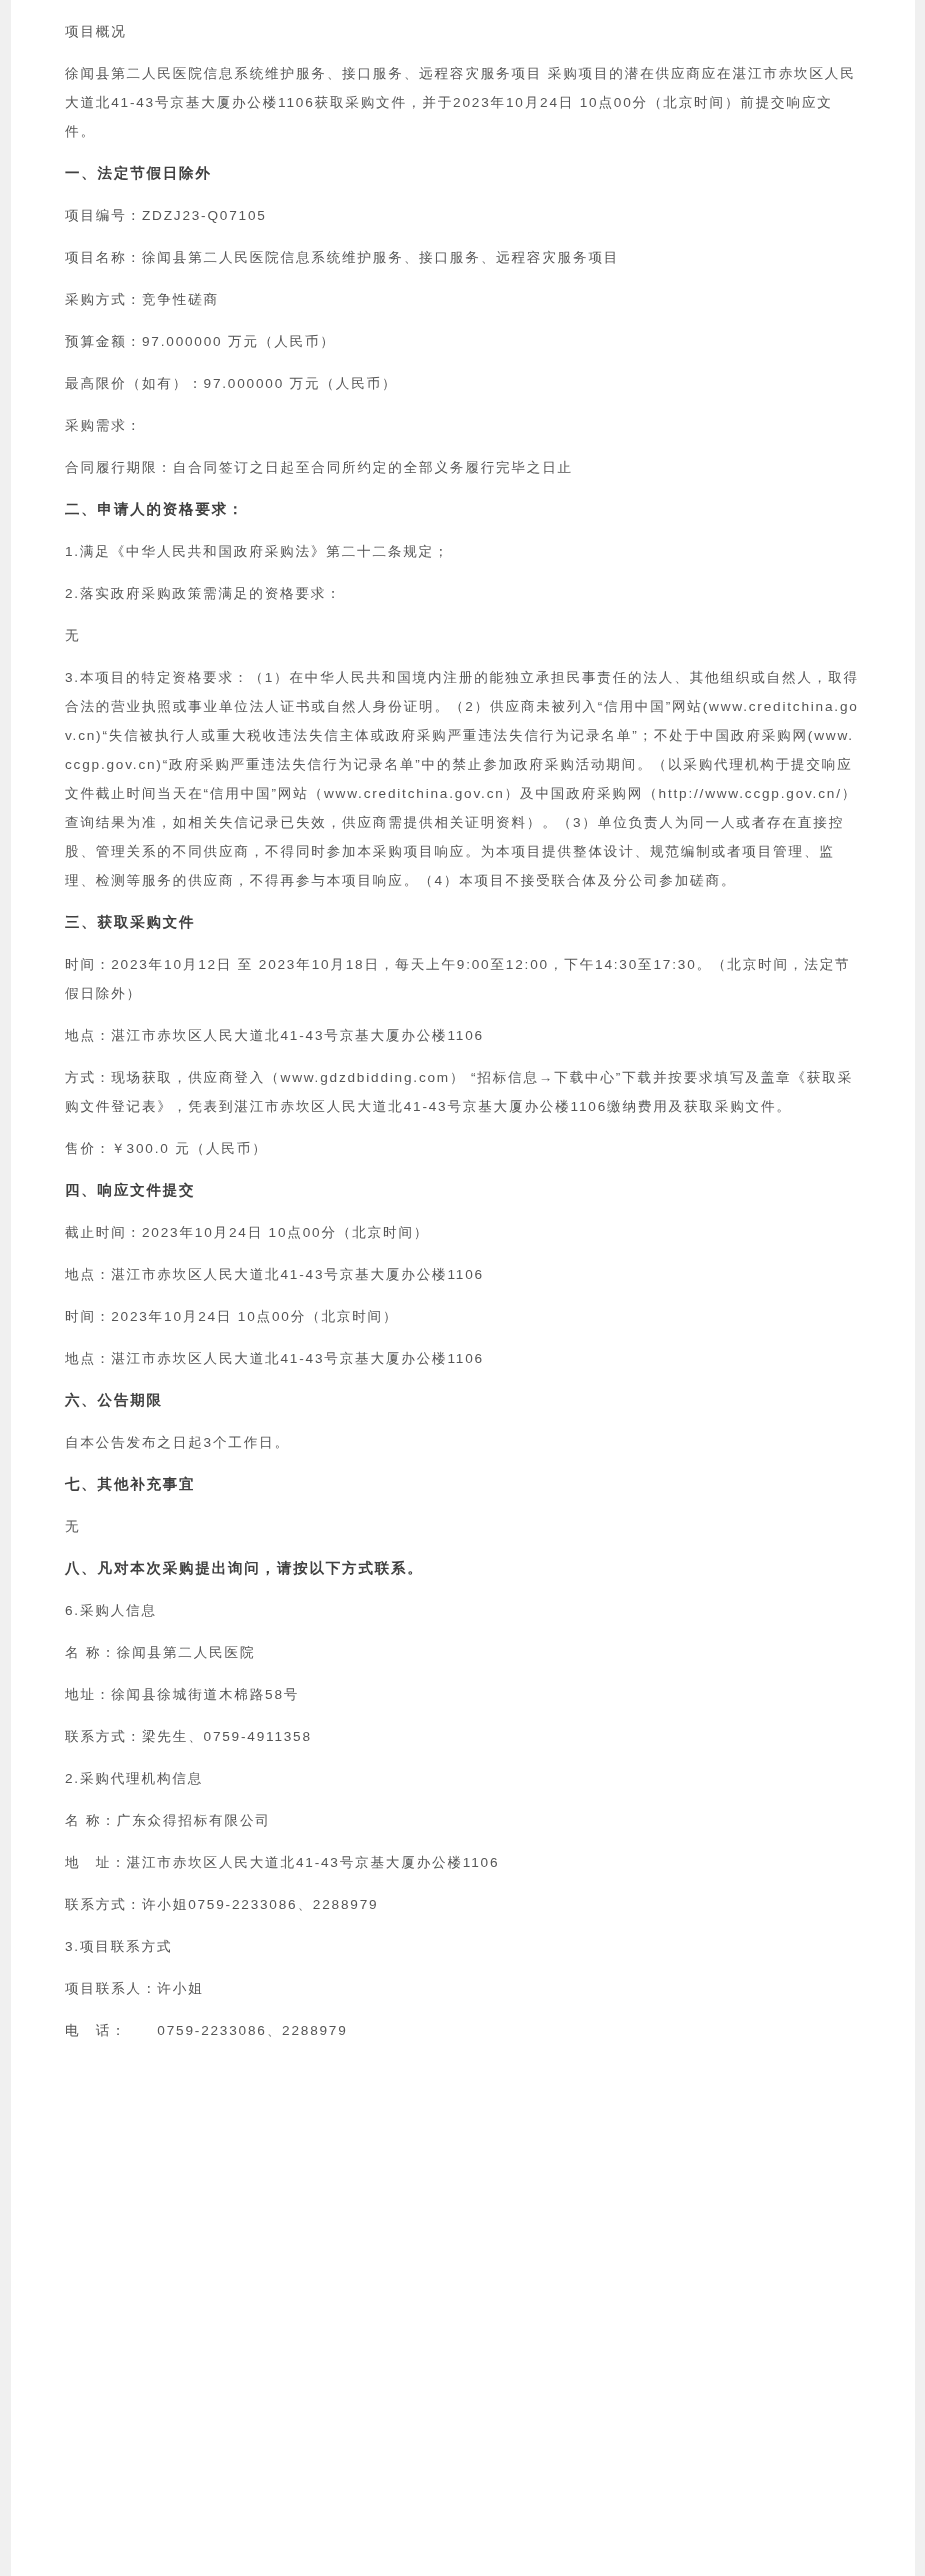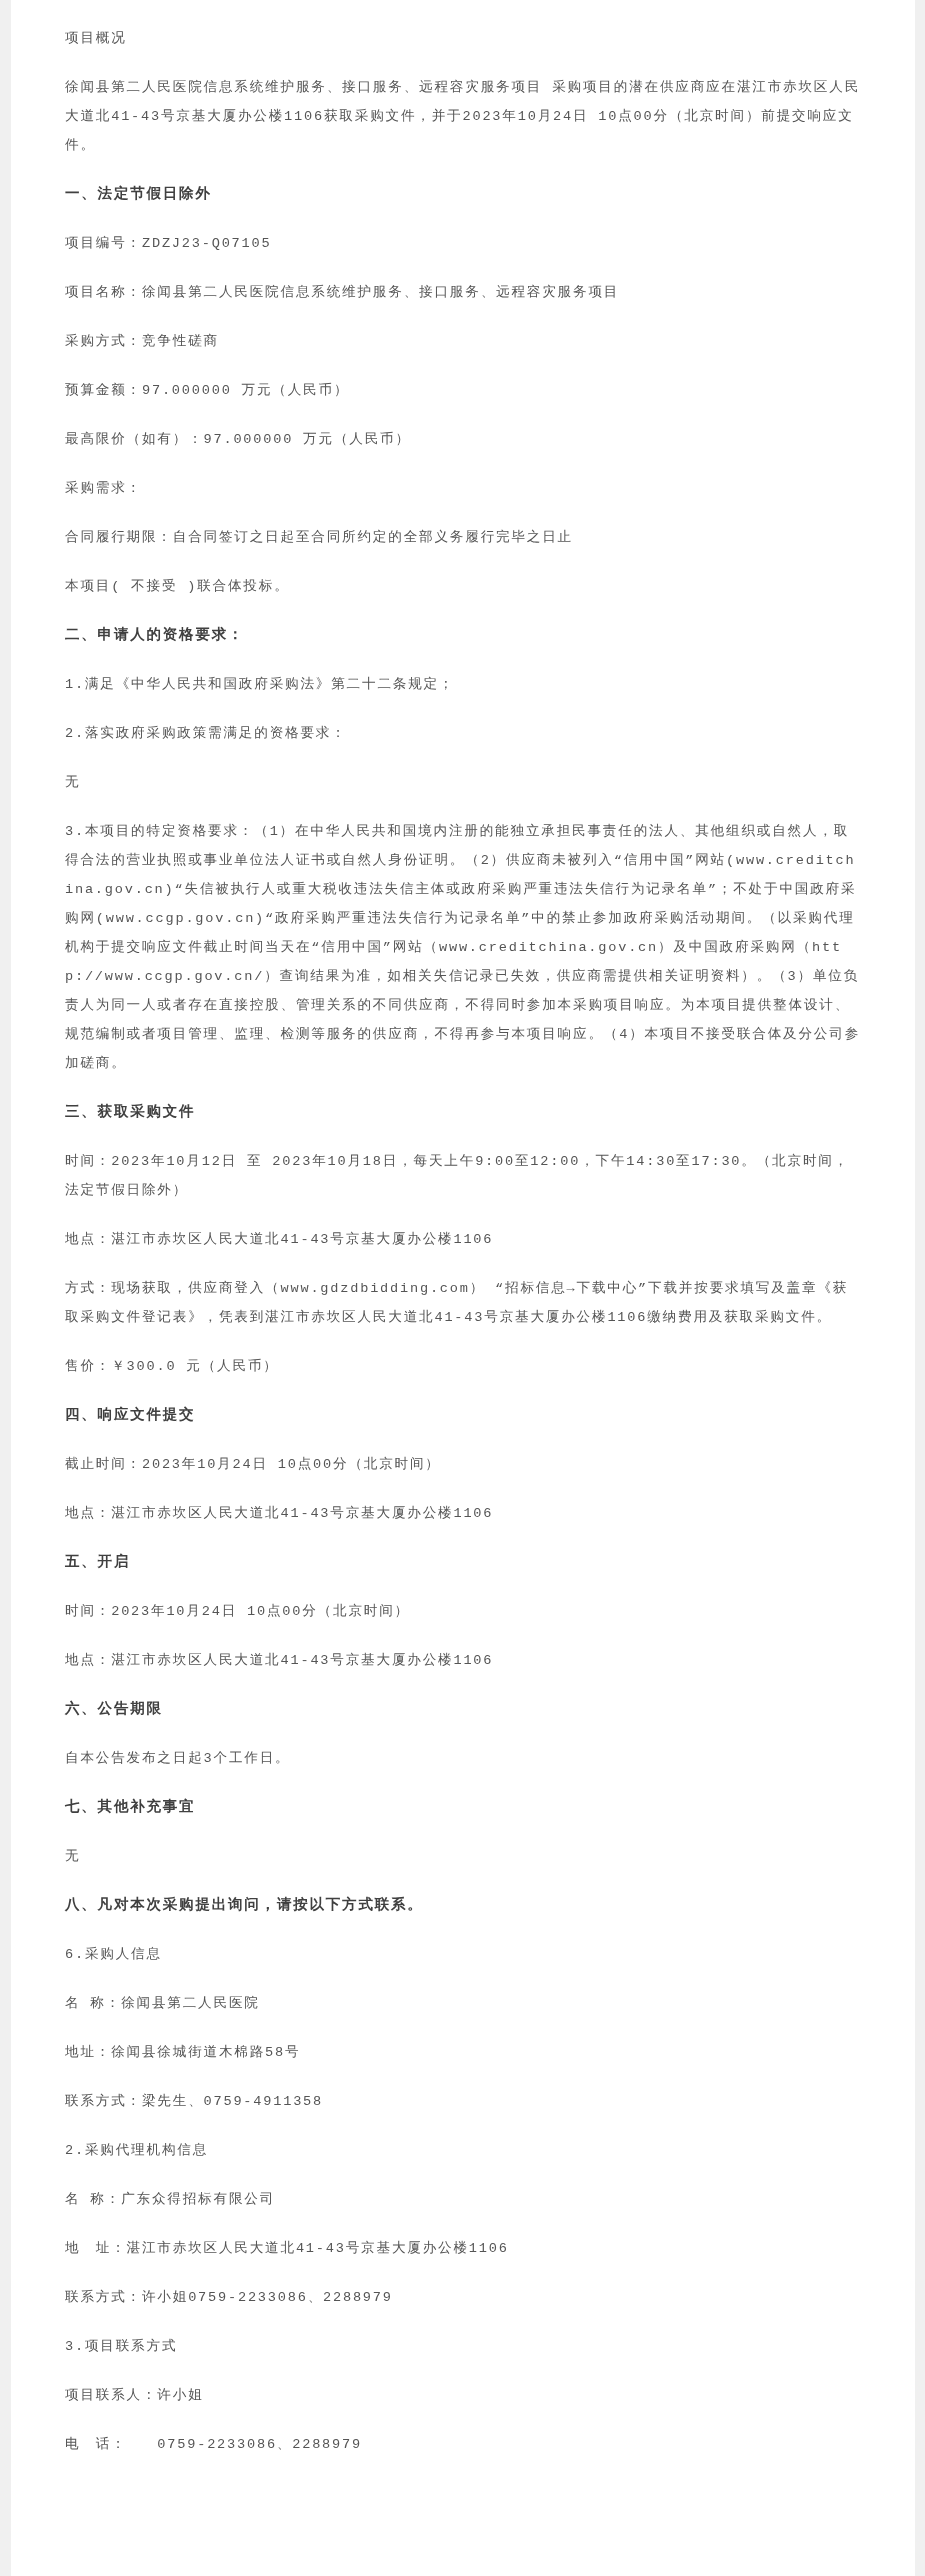--- a/index.html
+++ b/index.html
@@ -13,23 +13,22 @@
     background: #ffffff;
     min-height: 2576px;
     box-sizing: border-box;
     padding: 3.6px 54px 36px 54px;
   }
   .page p {
     font-size: 13.6px;
     line-height: 29px;
     letter-spacing: 1.8px;
     color: #555555;
-    margin: 20px 0;
+    margin: 13px 0;
     word-break: break-all;
-    font-family: Liberation Mono, monospace;
   }
   .page p.h {
     font-weight: bold;
     font-size: 14.5px;
     color: #404040;
   }
 </style>
 </head>
 <body>
 
@@ -39,39 +38,37 @@
   <p>徐闻县第二人民医院信息系统维护服务、接口服务、远程容灾服务项目 采购项目的潜在供应商应在湛江市赤坎区人民大道北41-43号京基大厦办公楼1106获取采购文件，并于2023年10月24日 10点00分（北京时间）前提交响应文件。</p>
 
   <p class="h">一、法定节假日除外</p>
   <p>项目编号：ZDZJ23-Q07105</p>
   <p>项目名称：徐闻县第二人民医院信息系统维护服务、接口服务、远程容灾服务项目</p>
   <p>采购方式：竞争性磋商</p>
   <p>预算金额：97.000000 万元（人民币）</p>
   <p>最高限价（如有）：97.000000 万元（人民币）</p>
   <p>采购需求：</p>
   <p>合同履行期限：自合同签订之日起至合同所约定的全部义务履行完毕之日止</p>
-  <p>本项目( 不接受 )联合体投标。</p>
 
   <p class="h">二、申请人的资格要求：</p>
   <p>1.满足《中华人民共和国政府采购法》第二十二条规定；</p>
   <p>2.落实政府采购政策需满足的资格要求：</p>
   <p>无</p>
   <p>3.本项目的特定资格要求：（1）在中华人民共和国境内注册的能独立承担民事责任的法人、其他组织或自然人，取得合法的营业执照或事业单位法人证书或自然人身份证明。（2）供应商未被列入“信用中国”网站(www.creditchina.gov.cn)“失信被执行人或重大税收违法失信主体或政府采购严重违法失信行为记录名单”；不处于中国政府采购网(www.ccgp.gov.cn)“政府采购严重违法失信行为记录名单”中的禁止参加政府采购活动期间。（以采购代理机构于提交响应文件截止时间当天在“信用中国”网站（www.creditchina.gov.cn）及中国政府采购网（http://www.ccgp.gov.cn/）查询结果为准，如相关失信记录已失效，供应商需提供相关证明资料）。（3）单位负责人为同一人或者存在直接控股、管理关系的不同供应商，不得同时参加本采购项目响应。为本项目提供整体设计、规范编制或者项目管理、监理、检测等服务的供应商，不得再参与本项目响应。（4）本项目不接受联合体及分公司参加磋商。</p>
 
   <p class="h">三、获取采购文件</p>
   <p>时间：2023年10月12日 至 2023年10月18日，每天上午9:00至12:00，下午14:30至17:30。（北京时间，法定节假日除外）</p>
   <p>地点：湛江市赤坎区人民大道北41-43号京基大厦办公楼1106</p>
   <p>方式：现场获取，供应商登入（www.gdzdbidding.com） “招标信息→下载中心”下载并按要求填写及盖章《获取采购文件登记表》，凭表到湛江市赤坎区人民大道北41-43号京基大厦办公楼1106缴纳费用及获取采购文件。</p>
   <p>售价：￥300.0 元（人民币）</p>
 
   <p class="h">四、响应文件提交</p>
   <p>截止时间：2023年10月24日 10点00分（北京时间）</p>
   <p>地点：湛江市赤坎区人民大道北41-43号京基大厦办公楼1106</p>
 
-  <p class="h">五、开启</p>
   <p>时间：2023年10月24日 10点00分（北京时间）</p>
   <p>地点：湛江市赤坎区人民大道北41-43号京基大厦办公楼1106</p>
 
   <p class="h">六、公告期限</p>
   <p>自本公告发布之日起3个工作日。</p>
 
   <p class="h">七、其他补充事宜</p>
   <p>无</p>
 
   <p class="h">八、凡对本次采购提出询问，请按以下方式联系。</p>

